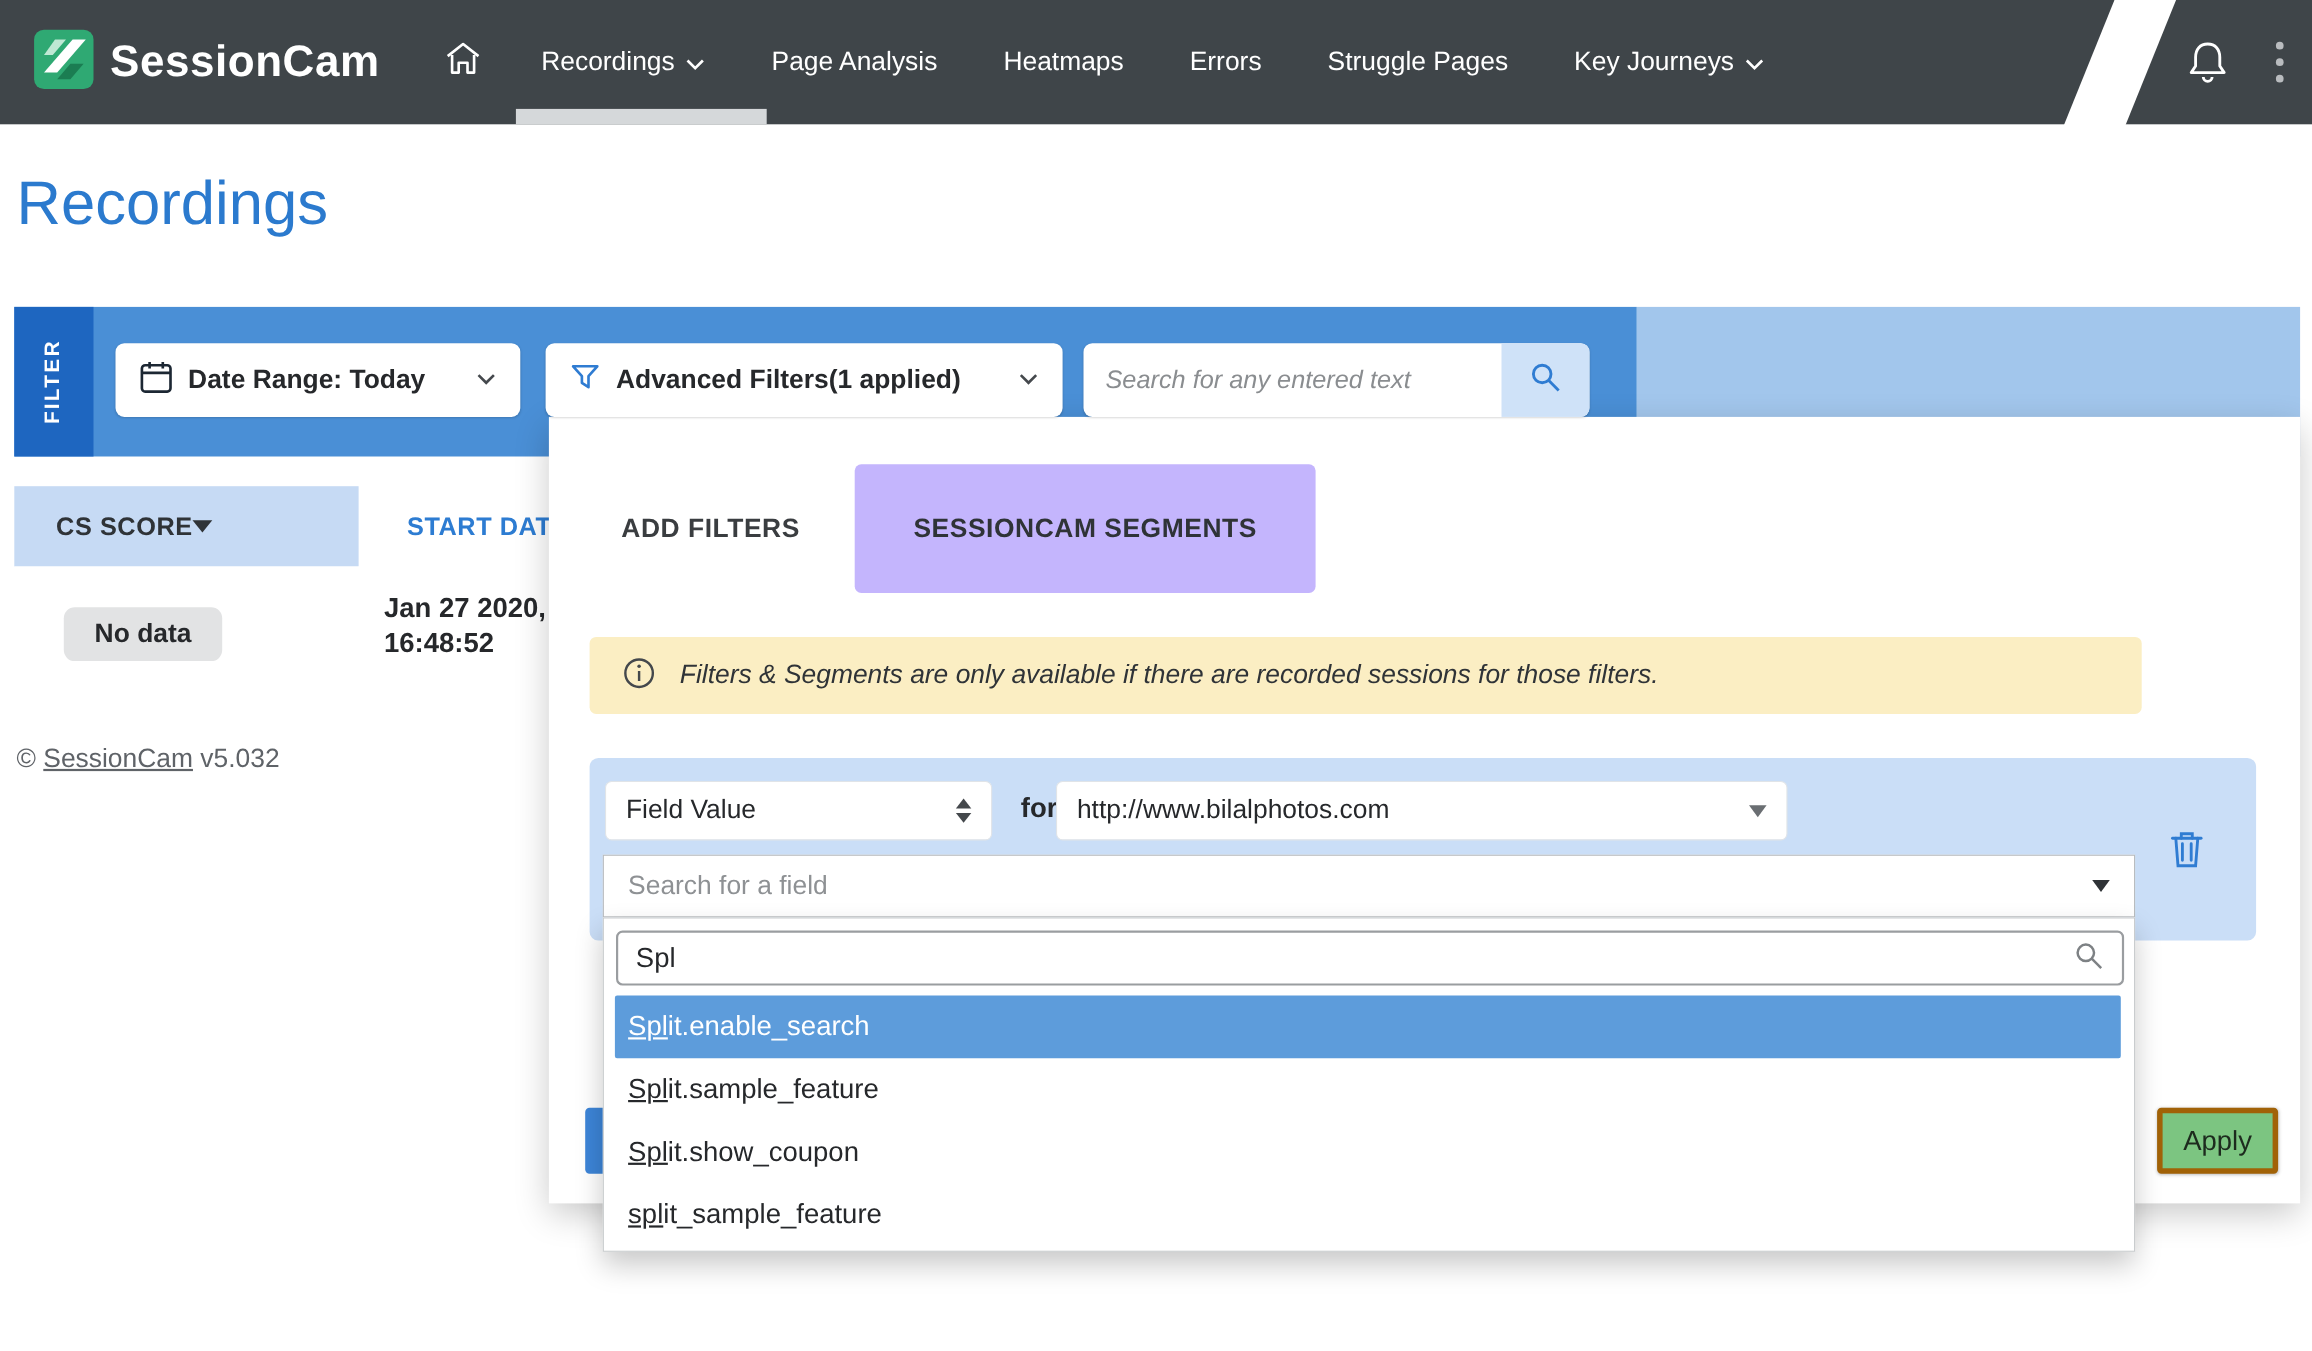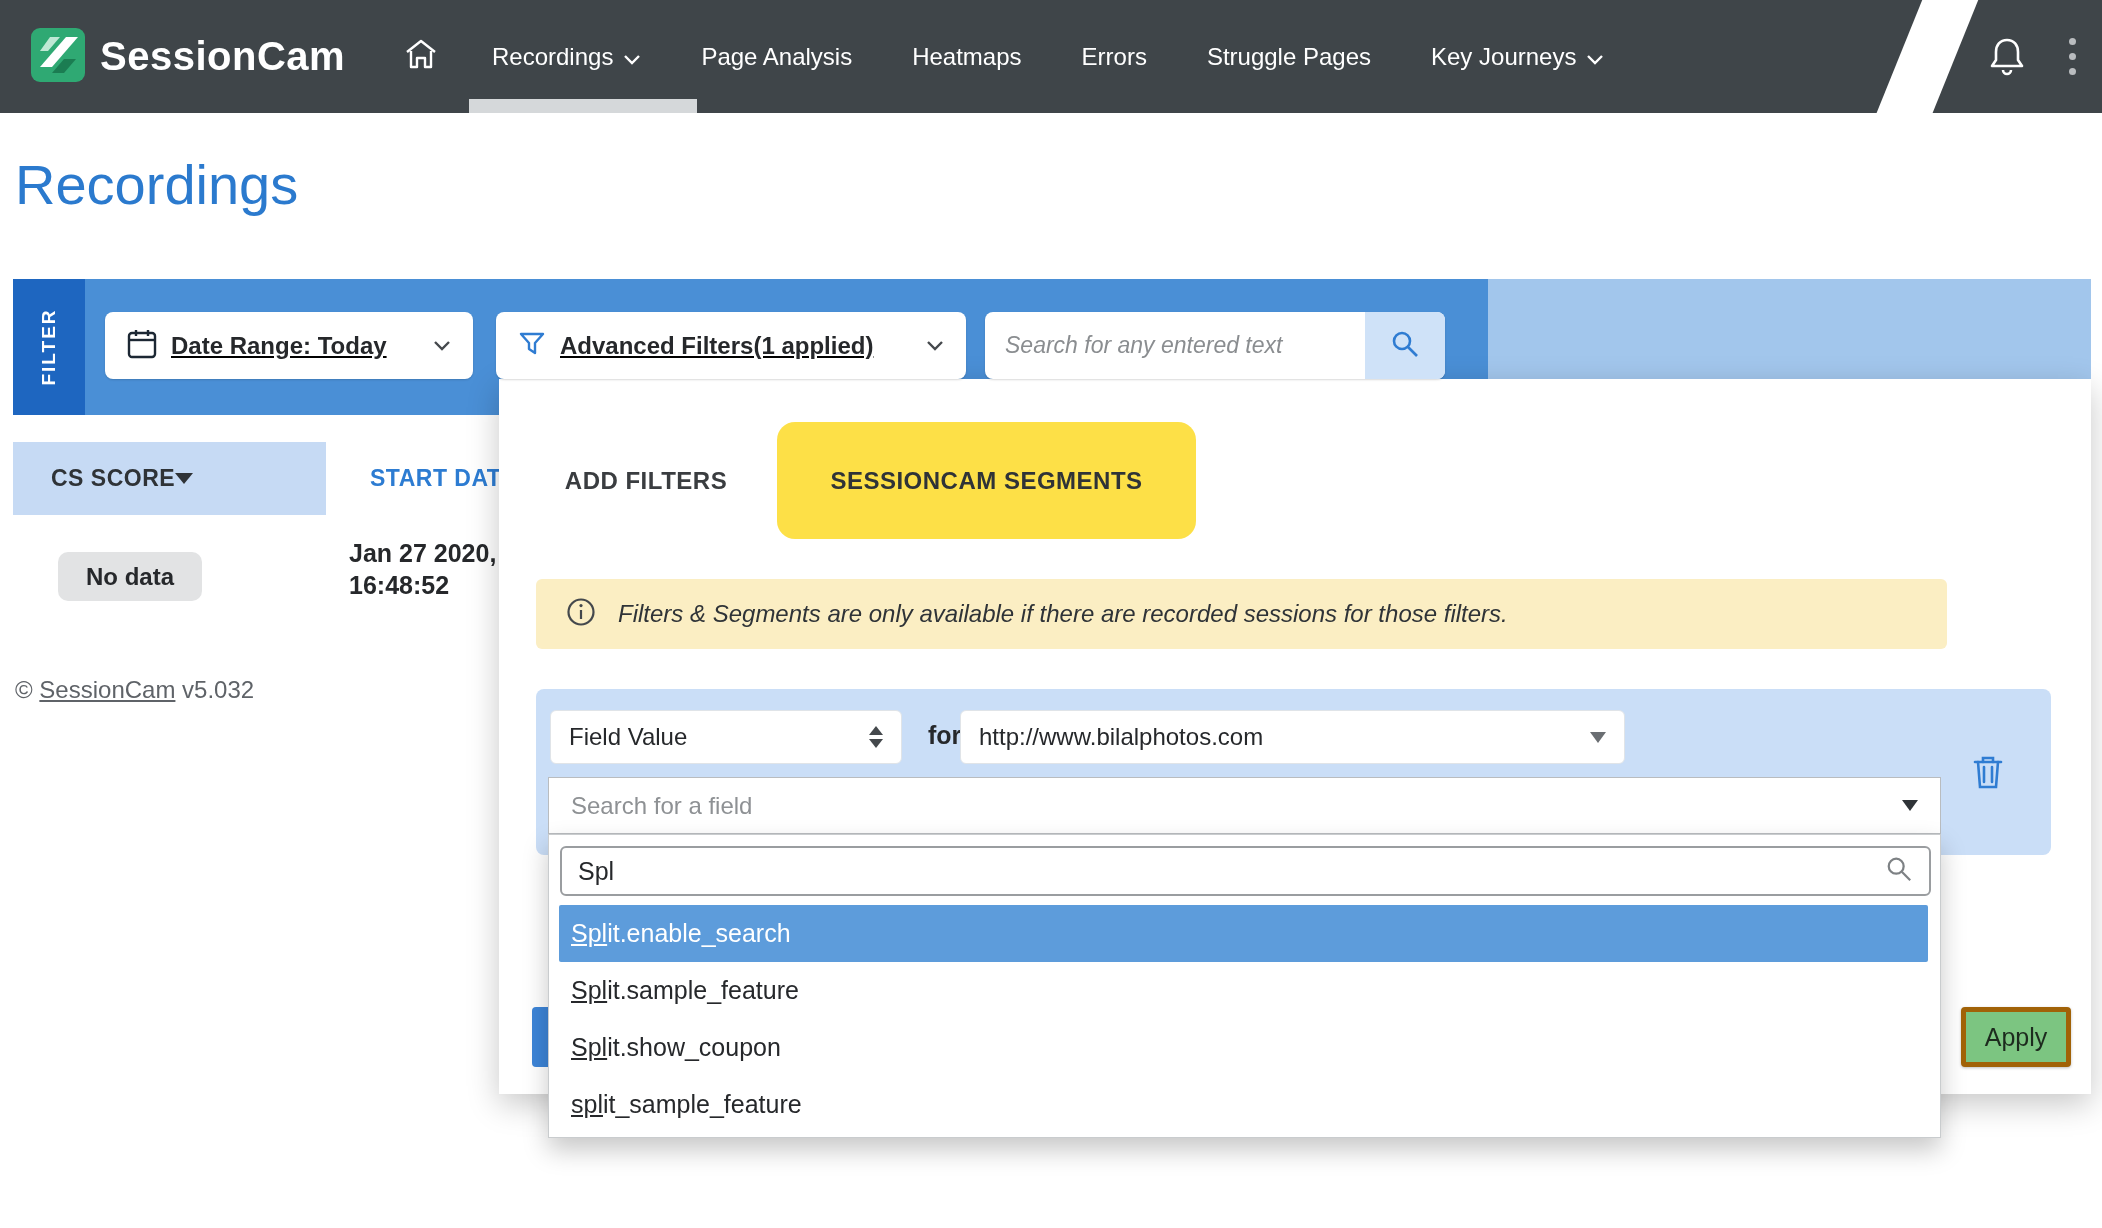--- a/index.html
+++ b/index.html
@@ -27,21 +27,21 @@
 
   
   .filter-bar { position:absolute; left:13px; top:279px; width:2078px; height:136px; z-index:2; }
   .filter-bar-main { position:absolute; left:0; top:0; width:1475px; height:136px; background:#4a8fd6; }
   .filter-bar-light { position:absolute; left:1475px; top:0; width:603px; height:136px; background:#a2c6ec; }
   .filter-tab { position:absolute; left:0; top:0; width:72px; height:136px; background:#1e66c0;
     display:flex; align-items:center; justify-content:center; }
   .filter-tab span { transform:rotate(-90deg); color:#fff; font-size:19px; font-weight:700; letter-spacing:2px; }
   .ctrl-row { position:absolute; top:312px; left:0; height:67px; z-index:12; }
   .btn-white { position:absolute; height:67px; background:#fff; border-radius:8px; display:flex; align-items:center;
-    gap:14px; padding:0 22px; cursor:pointer; box-shadow:0 1px 2px rgba(0,0,0,.15);text-decoration:underline; }
+    gap:14px; padding:0 22px; cursor:pointer; box-shadow:0 1px 2px rgba(0,0,0,.15); }
   .btn-white .lbl { font-size:24px; font-weight:700; color:#26282b; white-space:nowrap; }
   .date-btn { left:105px; width:368px; }
   .adv-btn { left:496px; width:470px; }
   .quick-search { position:absolute; left:985px; width:460px; height:67px; background:#fff; border-radius:8px;
     display:flex; align-items:center; overflow:hidden; box-shadow:0 1px 2px rgba(0,0,0,.15); }
   .quick-search input { flex:1; border:0; outline:none; font-size:23px; font-style:italic; color:#555;
     padding:0 20px; font-family:"Liberation Sans", sans-serif; background:transparent; }
   .quick-search input::placeholder { color:#8a8d90; font-style:italic; }
   .search-btn { width:80px; height:67px; background:#cfe2f8; display:flex; align-items:center; justify-content:center; cursor:pointer; }
 
@@ -55,21 +55,21 @@
   .data-row { position:absolute; left:0; top:73px; width:640px; height:123px; background:#fff; }
   .nodata-pill { position:absolute; left:45px; top:37px; height:49px; padding:0 28px; background:#e2e3e4;
     border-radius:10px; display:flex; align-items:center; font-size:24px; font-weight:700; color:#26282b; }
   .start-date { position:absolute; left:336px; top:22px; font-size:25px; font-weight:700; color:#26282b; line-height:1.28; }
 
   
   .panel { position:absolute; left:499px; top:379px; width:1592px; height:715px; background:#fff; z-index:11;
     box-shadow:0 10px 30px rgba(0,0,0,.22); }
   .tab-add { position:absolute; left:37px; top:43px; width:220px; height:117px; display:flex; align-items:center;
     justify-content:center; font-size:24px; font-weight:700; color:#3a3d40; letter-spacing:.5px; cursor:pointer; }
-  .tab-segments { position:absolute; left:278px; top:43px; width:419px; height:117px; background:#fde047; border-radius:18px;
+  .tab-segments { position:absolute; left:278px; top:43px; width:419px; height:117px; background:#c4b5fd; border-radius:6px;
     display:flex; align-items:center; justify-content:center; font-size:24px; font-weight:700; color:#2f3337; letter-spacing:.5px; cursor:pointer; }
   .banner { position:absolute; left:37px; top:200px; width:1411px; height:70px; background:#fbeec3; border-radius:6px;
     display:flex; align-items:center; gap:22px; padding:0 30px; }
   .banner .msg { font-size:24px; font-style:italic; color:#2f3337; }
   .blue-row { position:absolute; left:37px; top:310px; width:1515px; height:166px; background:#cadef7; border-radius:8px; }
   .sel-white { position:absolute; height:54px; background:#fff; border-radius:6px; border:1px solid #e0e4e8;
     display:flex; align-items:center; padding:12px 18px; font-size:24px; color:#26282b; cursor:pointer; }
   .fieldtype-sel { left:14px; top:21px; width:352px; justify-content:space-between; }
   .for-lbl { position:absolute; left:392px; top:32px; font-size:25px; font-weight:700; color:#26282b; }
   .site-sel { left:424px; top:21px; width:665px; justify-content:space-between; }

